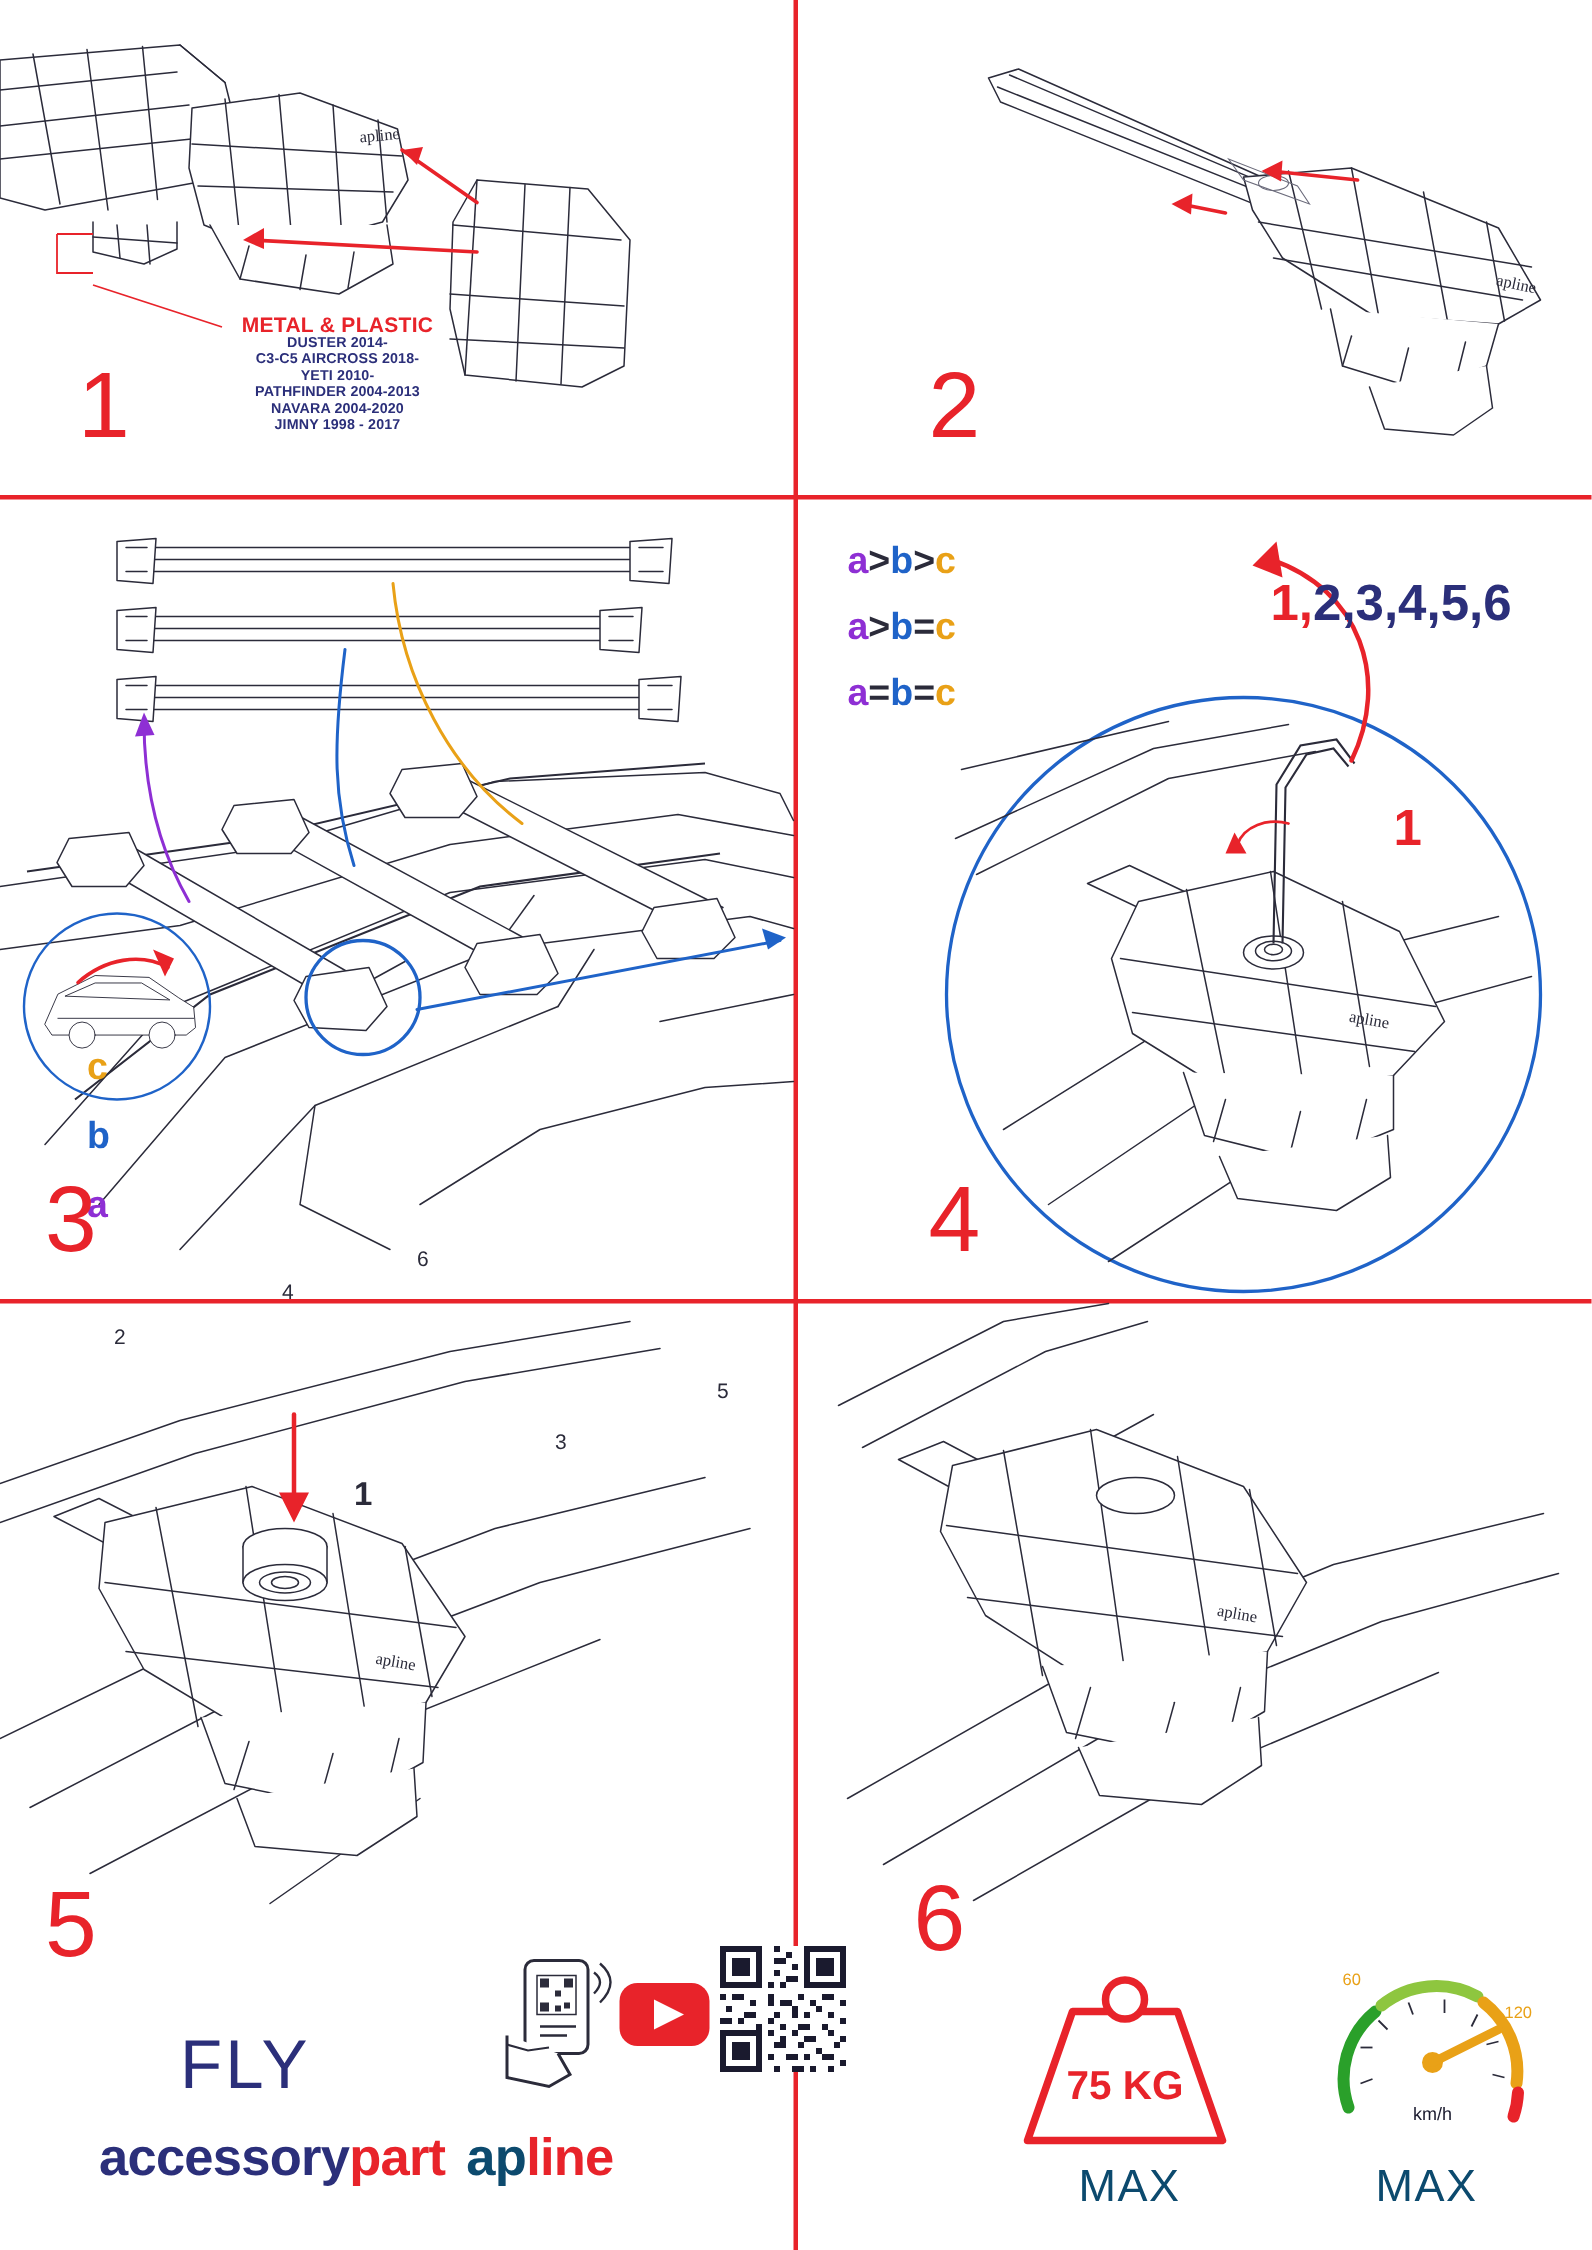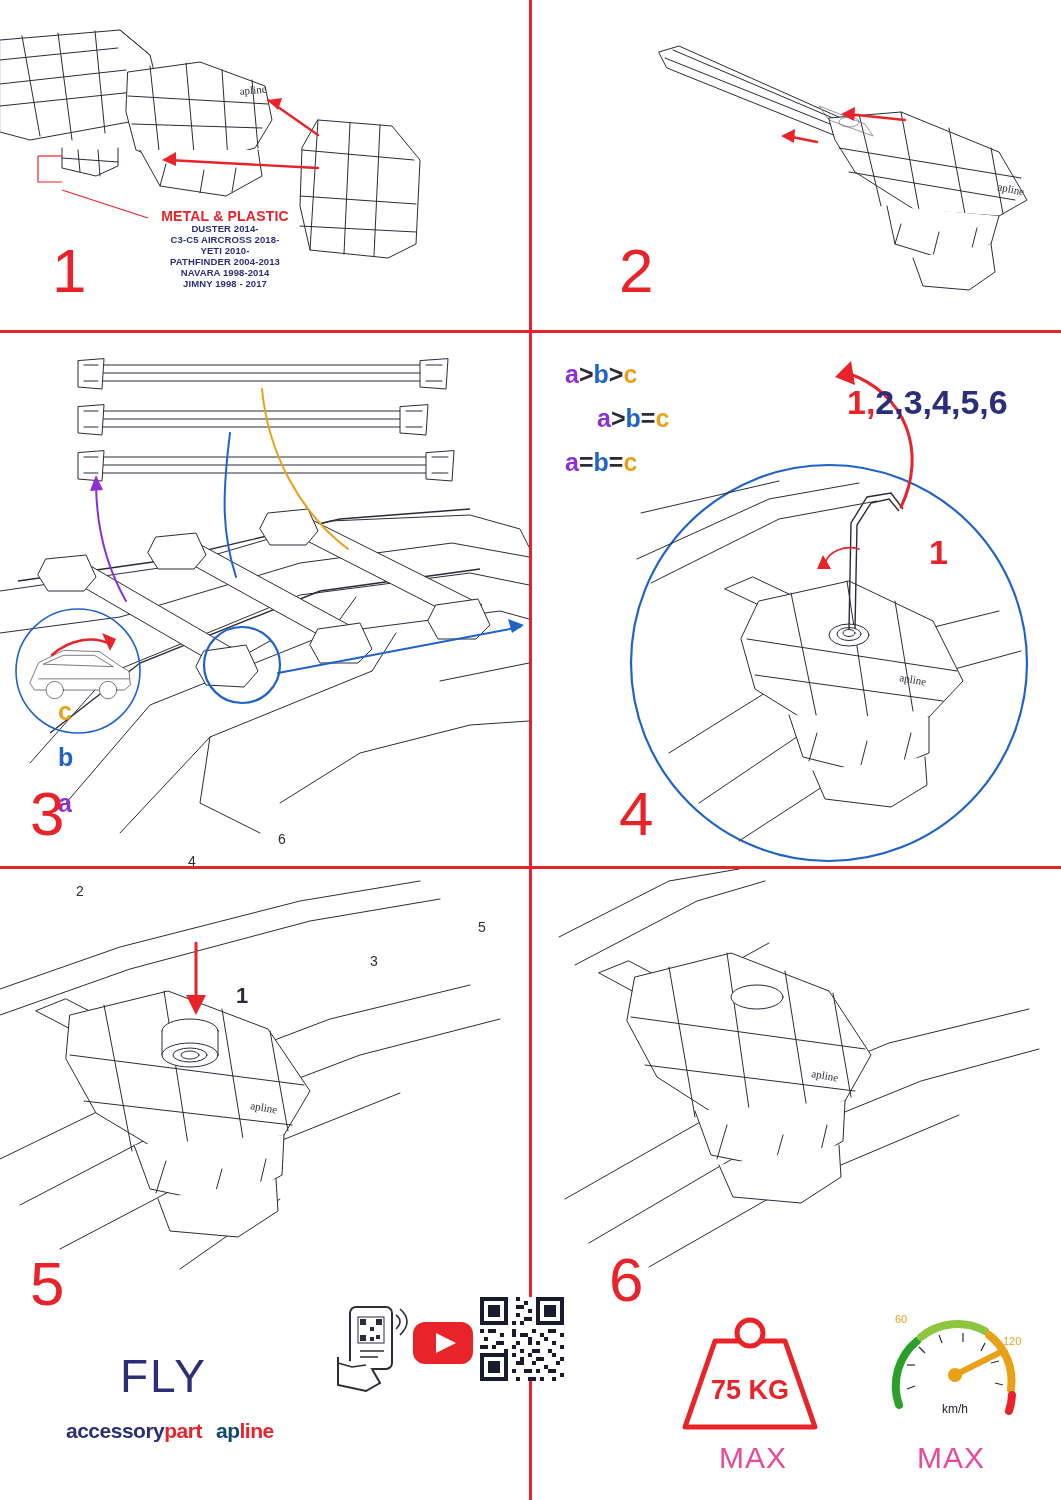--- a/index.html
+++ b/index.html
@@ -26,26 +26,26 @@
   .abc .c{color:#e9a117;}
   .abc .op{color:#2b2b3a;}
   .lbl{position:absolute;font-size:25px;font-weight:bold;}
   .seq{position:absolute;font-size:34px;font-weight:bold;color:#2b2f7a;letter-spacing:0px;}
   .seq .r{color:#e8232a;}
   .smnum{position:absolute;font-size:14px;color:#2b2b3a;font-weight:500;}
   .bignum1{position:absolute;font-size:34px;font-weight:bold;color:#e8232a;}
   .bignum-blue{position:absolute;font-size:22px;font-weight:bold;color:#2b2b3a;}
   .brand{position:absolute;}
   .fly{font-size:46px;letter-spacing:2px;color:#2b2f7a;font-weight:500;}
-  .tagline{font-size:21px;font-weight:bold;letter-spacing:-.5px;}
+  .tagline{font-size:35px;font-weight:bold;letter-spacing:-.5px;}
   .tag-acc{color:#2b2f7a;}
   .tag-part{color:#e8232a;}
   .tag-ap{color:#0c4a6e;}
   .tag-line{color:#e8232a;margin-top:40px;}
-  .maxlbl{position:absolute;font-size:30px;color:#ec4899;letter-spacing:1px;}
+  .maxlbl{position:absolute;font-size:30px;color:#0c4a6e;letter-spacing:1px;}
   .kgtxt{font-size:27px;font-weight:bold;fill:#e8232a;font-family:"Liberation Sans",sans-serif;}
   .kmh{font-size:12px;fill:#1a1a2e;font-family:"Liberation Sans",sans-serif;}
   .spd{font-size:11px;fill:#e9a117;font-family:"Liberation Sans",sans-serif;}
   .ytbox{position:absolute;}
   .qr{position:absolute;}
   .apline-logo{font-family:"Liberation Serif",serif;font-size:11px;fill:#2b2b3a;}
 </style>
 </head>
 <body>
 
@@ -115,21 +115,21 @@
       </g>
 
       <text class="apline-logo" x="240" y="95" transform="rotate(-5 240 95)">apline</text>
     </svg>
     <div class="metaltxt" style="left:120px;top:208px;width:210px">
       <div class="hdr">METAL &amp; PLASTIC</div>
       <div class="lst">DUSTER 2014-</div>
       <div class="lst">C3-C5 AIRCROSS 2018-</div>
       <div class="lst">YETI 2010-</div>
       <div class="lst">PATHFINDER 2004-2013</div>
-      <div class="lst">NAVARA 1998-2014</div>
+      <div class="lst">NAVARA 2004-2020</div>
       <div class="lst">JIMNY 1998 - 2017</div>
     </div>
     <div class="stepnum" style="left:52px;top:240px">1</div>
   </div>
 
   <div class="panel" style="left:529px;top:0;width:532px;height:330px">
     <svg width="532" height="330" viewBox="0 0 532 330">
 
       <g class="ln">
         <path d="M130 52 L150 46 L330 126 L322 142 L138 68 Z" fill="#fff"></path>
@@ -260,21 +260,21 @@
     <div class="smnum" style="left:370px;top:620px">3</div>
     <div class="smnum" style="left:478px;top:586px">5</div>
     <div class="bignum-blue" style="left:236px;top:650px">1</div>
 
     <div class="stepnum" style="left:30px;top:450px">3</div>
   </div>
 
   <div class="abc" style="left:565px;top:360px">
     <span class="a">a</span><span class="op">&gt;</span><span class="b">b</span><span class="op">&gt;</span><span class="c">c</span>
   </div>
-  <div class="abc" style="left:597px;top:404px">
+  <div class="abc" style="left:565px;top:404px">
     <span class="a">a</span><span class="op">&gt;</span><span class="b">b</span><span class="op">=</span><span class="c">c</span>
   </div>
   <div class="abc" style="left:565px;top:448px">
     <span class="a">a</span><span class="op">=</span><span class="b">b</span><span class="op">=</span><span class="c">c</span>
   </div>
 
   <div class="panel" style="left:529px;top:333px;width:532px;height:533px">
     <svg width="532" height="533" viewBox="0 0 532 533">
 
       <circle class="bluecirc" cx="300" cy="330" r="198"></circle>

